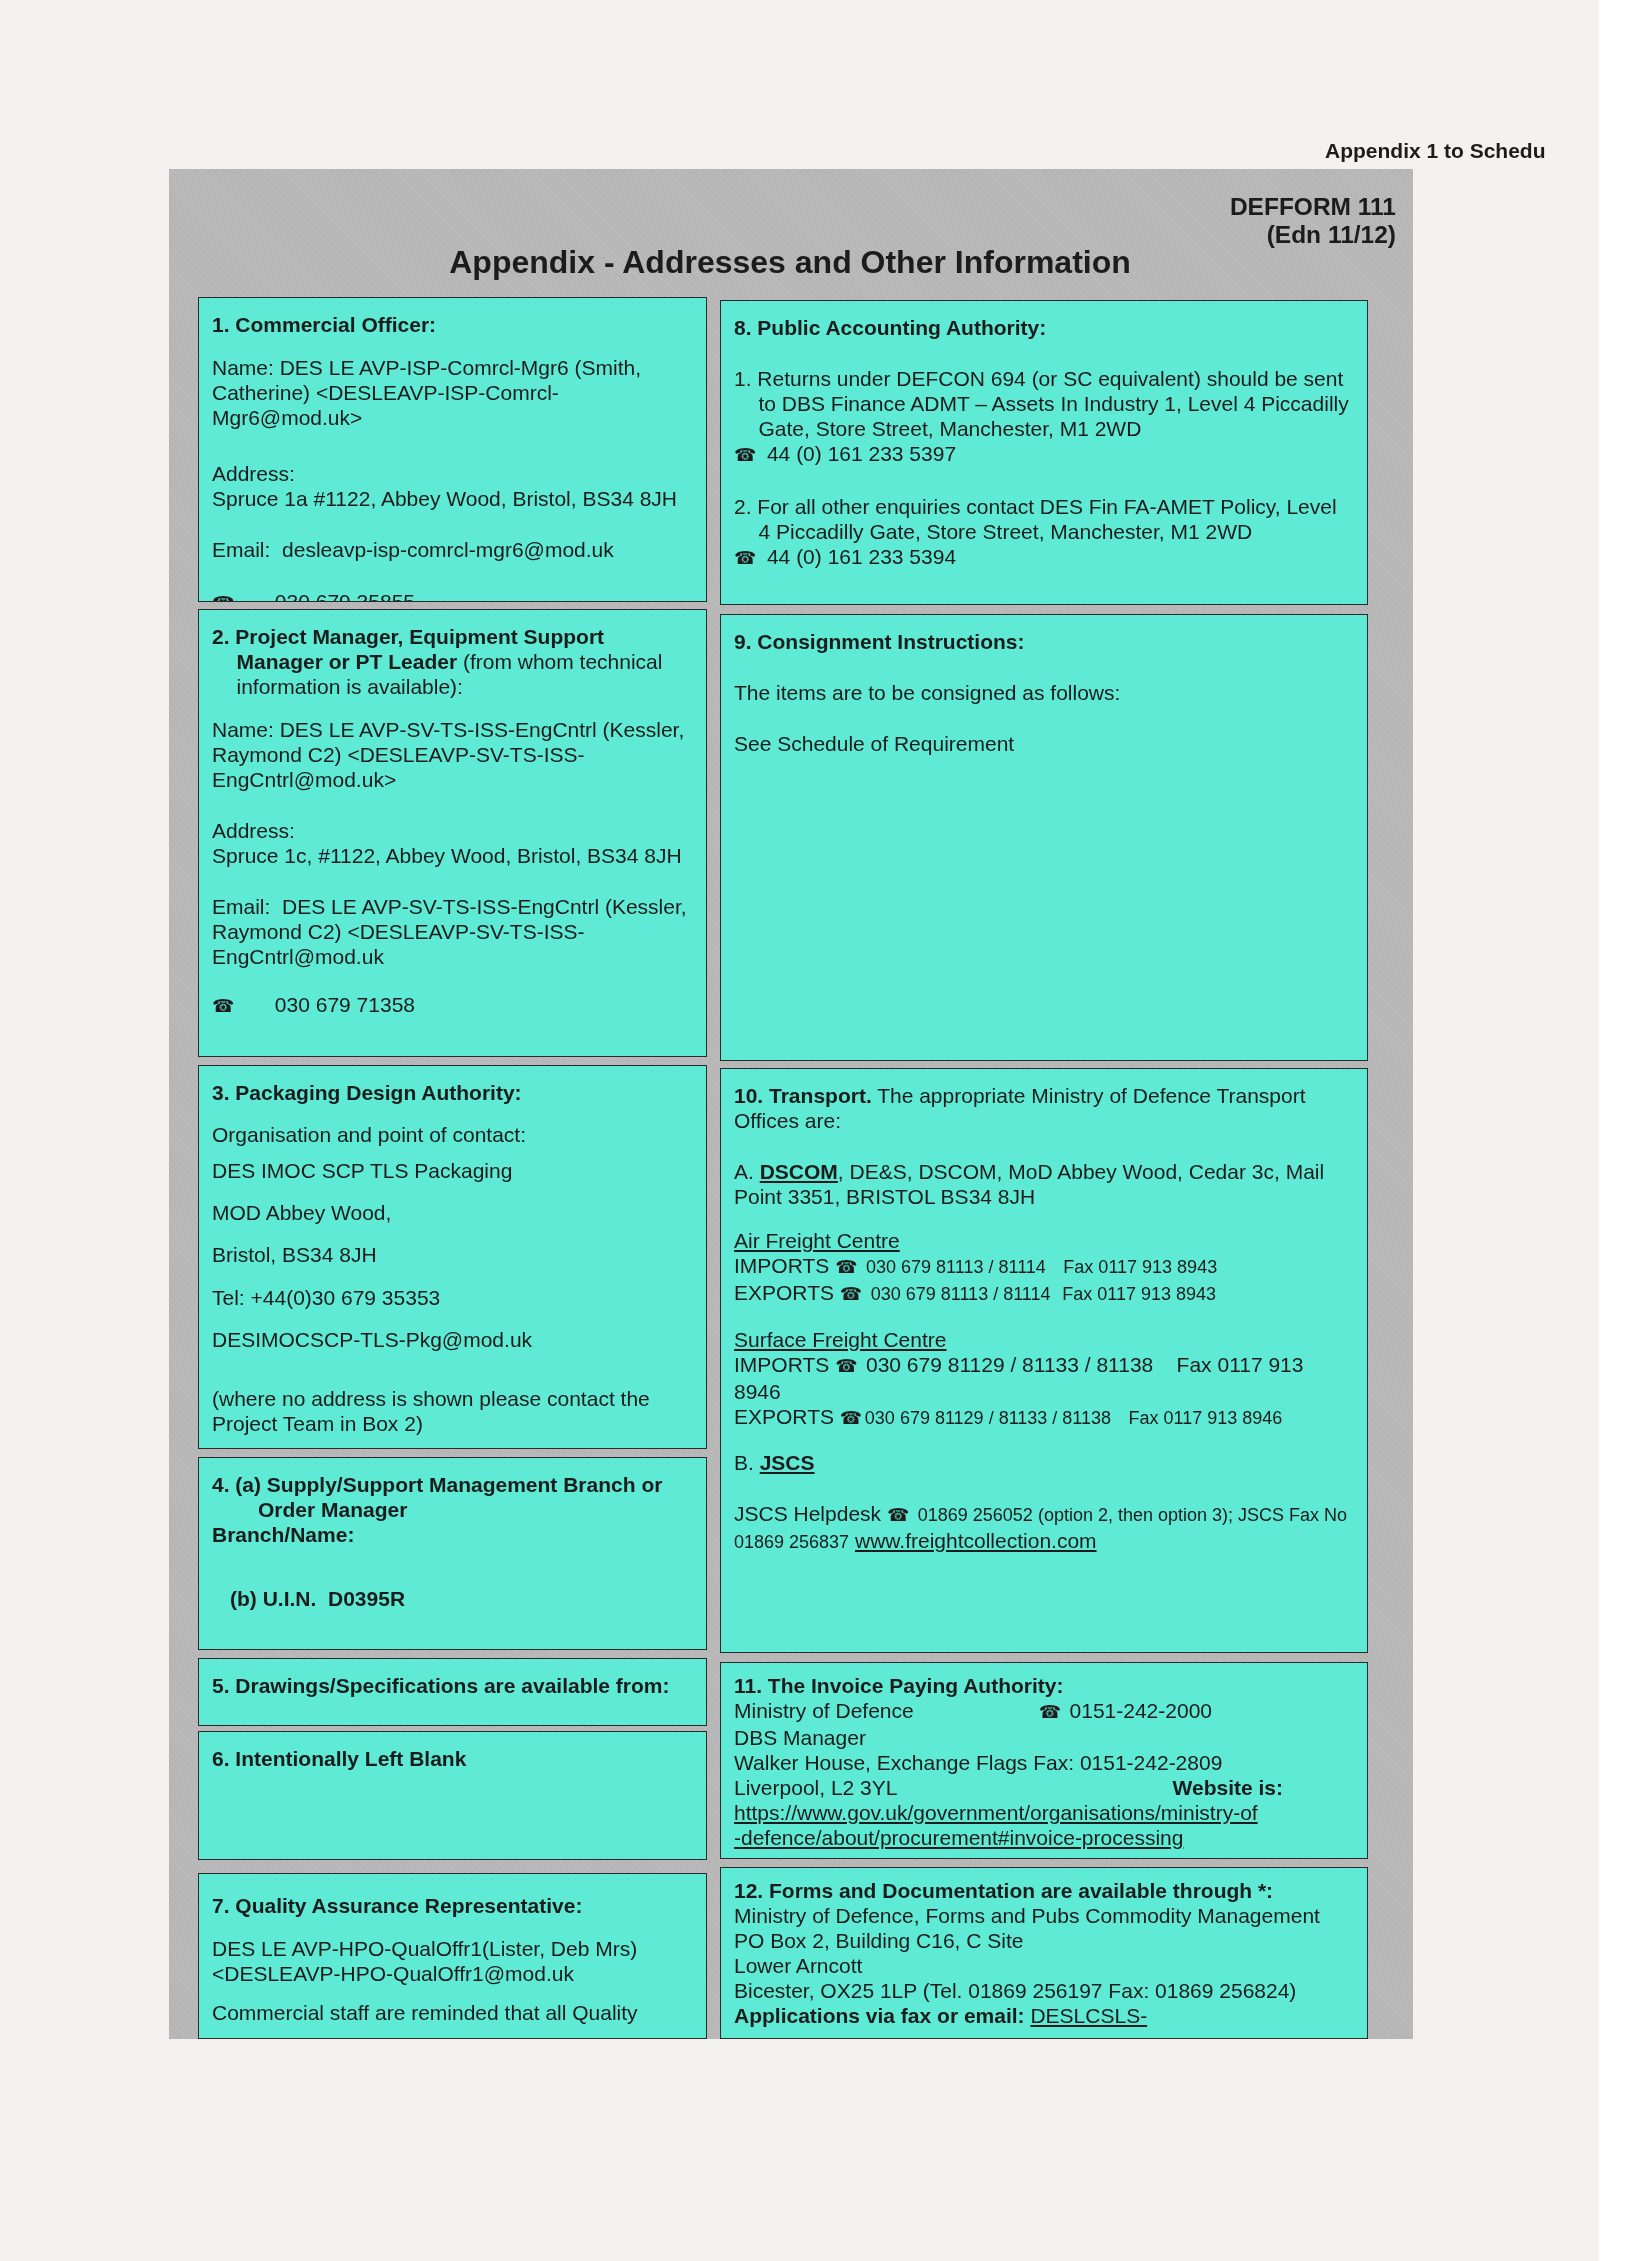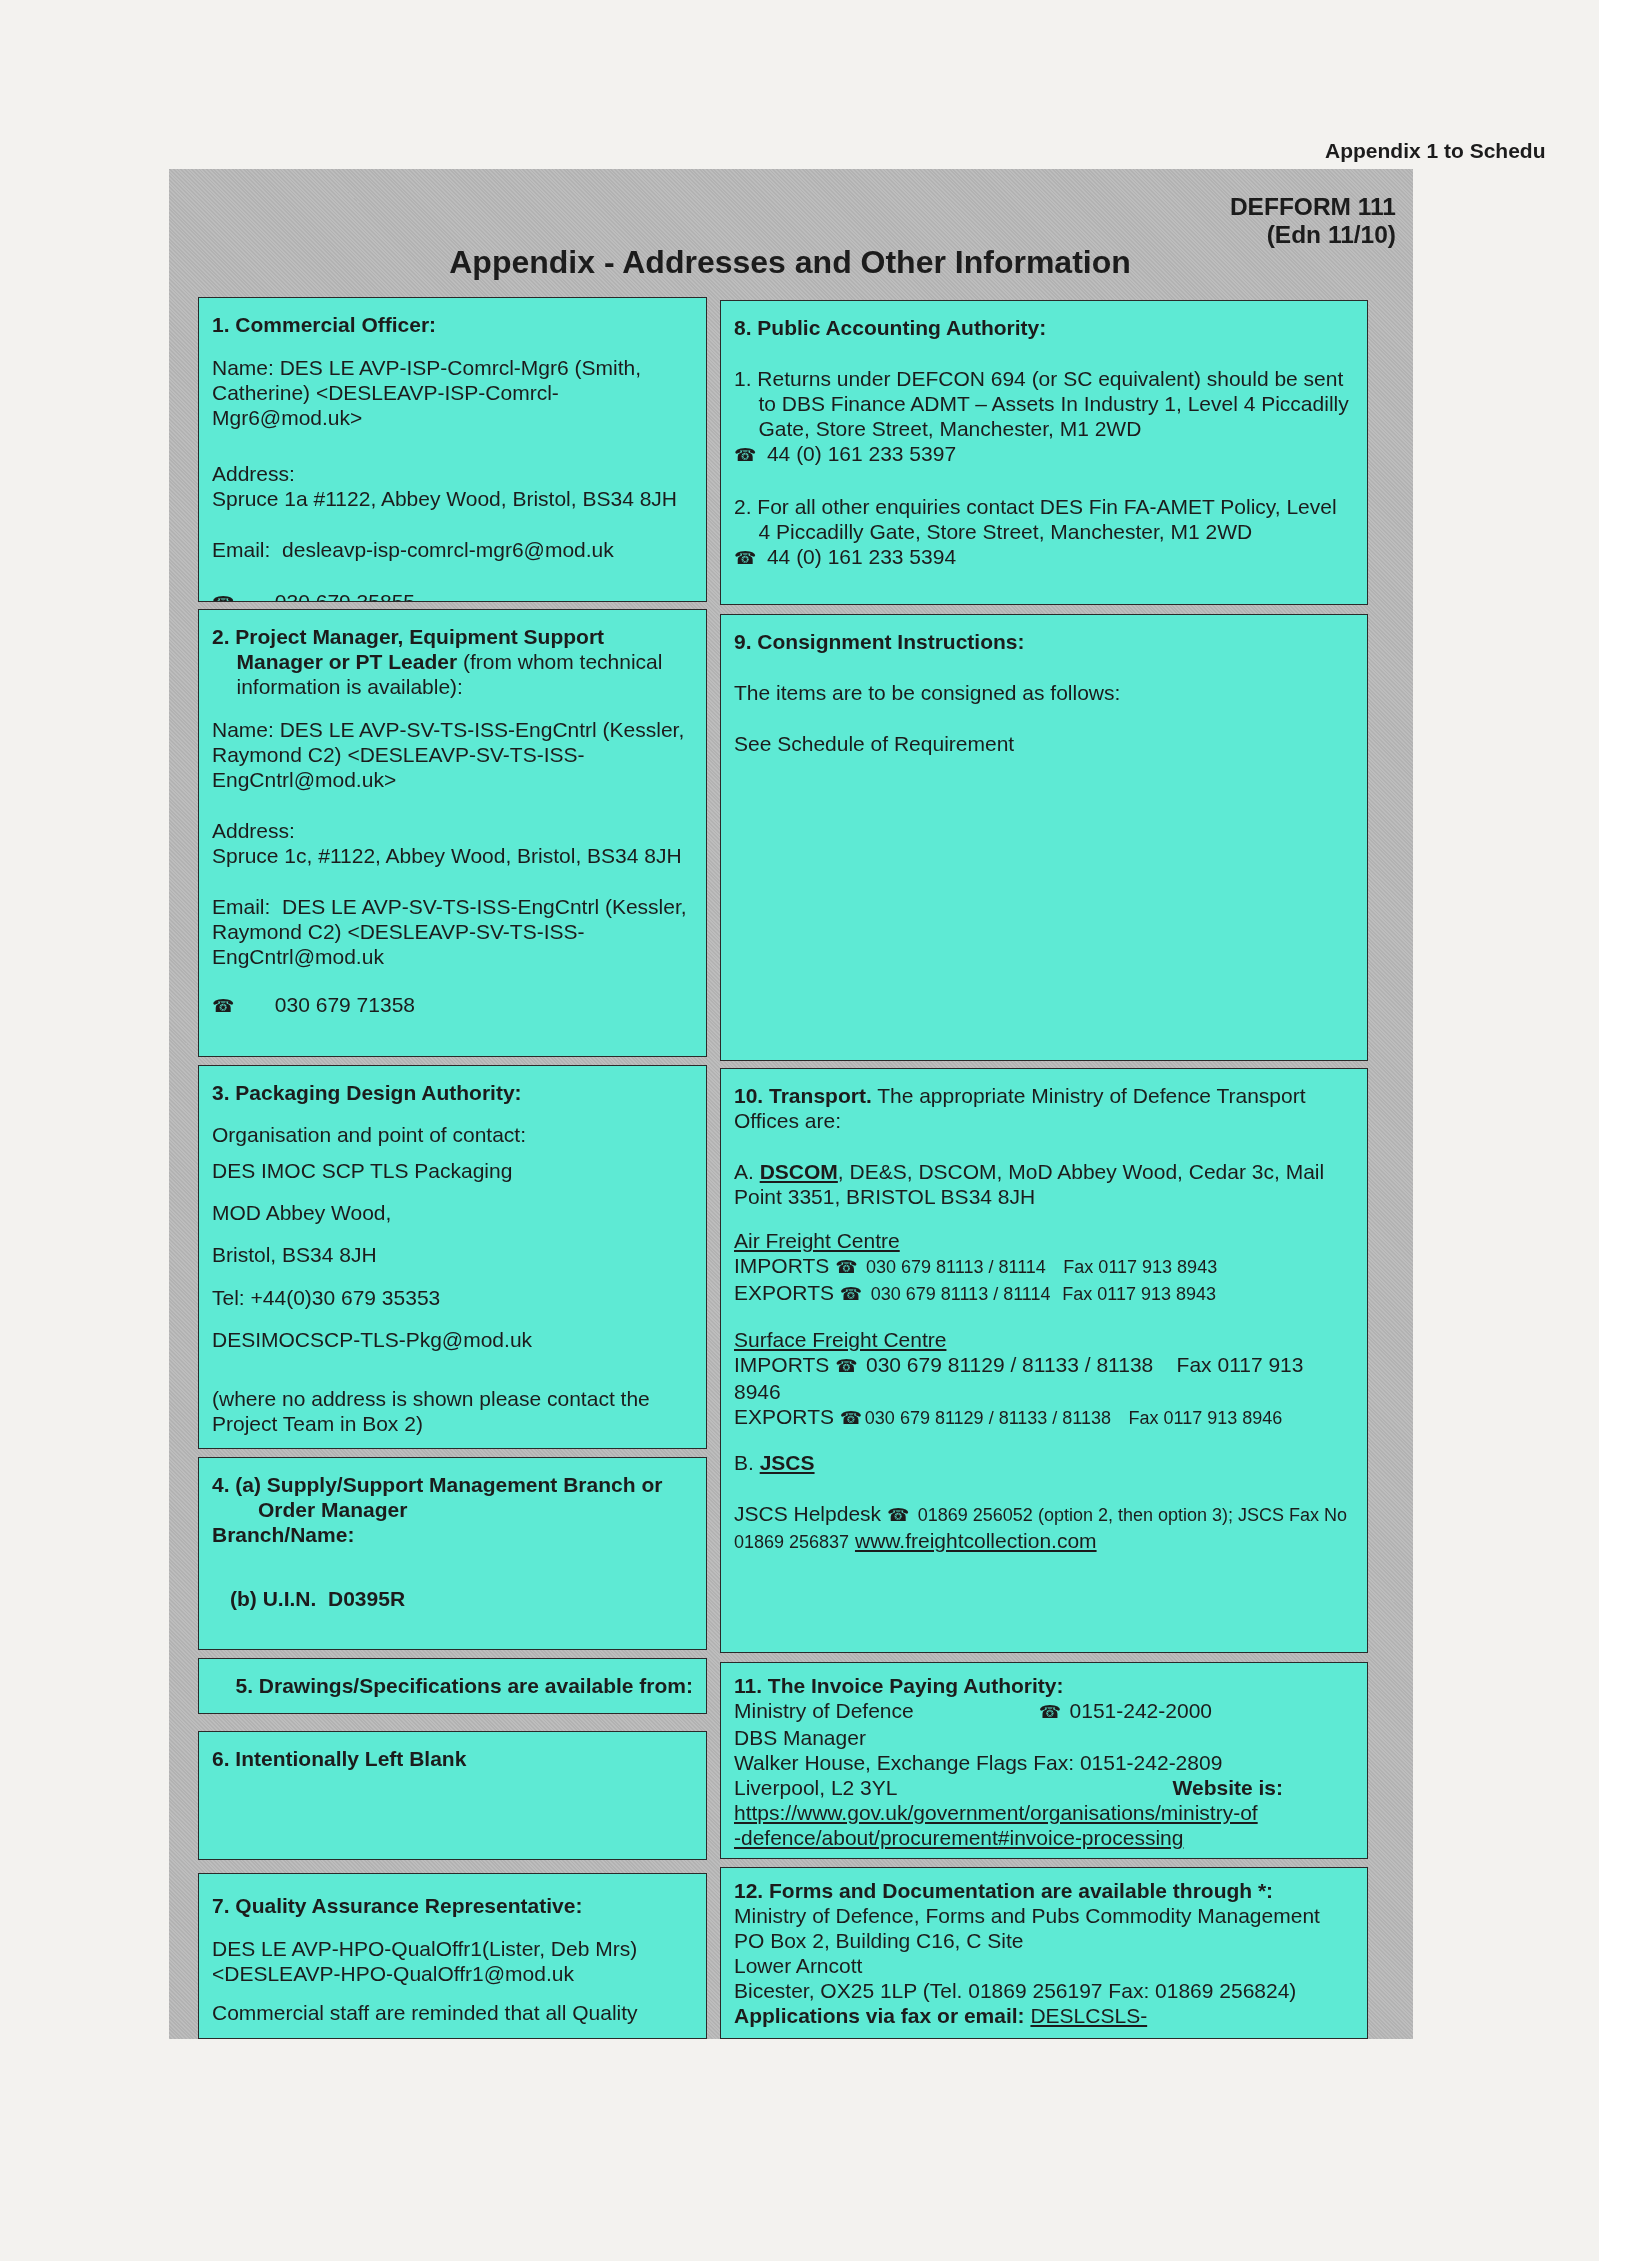--- a/index.html
+++ b/index.html
@@ -52,21 +52,21 @@
   .row2 span:last-child { padding-right: 71px; }
 </style>
 </head>
 <body>
 
 <div class="page-edge"></div>
 <div class="top-ref">Appendix 1 to Schedu</div>
 <div class="frame"></div>
 <div class="form-id">
   <div>DEFFORM 111</div>
-  <div>(Edn 11/10)</div>
+  <div>(Edn 11/12)</div>
 </div>
 <div class="title">Appendix - Addresses and Other Information</div>
 
 <div class="box col-l" style="top:297px;height:305px;">
   <div class="h">1. Commercial Officer:</div>
   <div class="p">Name: DES LE AVP-ISP-Comrcl-Mgr6 (Smith, Catherine) &lt;DESLEAVP-ISP-Comrcl-Mgr6@mod.uk&gt;</div>
   <div class="p" style="margin-top:31px">Address:</div>
   <div>Spruce 1a #1122, Abbey Wood, Bristol, BS34 8JH</div>
   <div class="p" style="margin-top:26px">
     <span>Email:</span>&nbsp;
@@ -107,21 +107,21 @@
 <div class="box col-l" style="top:1457px;height:193px;">
   <div class="h">4. (a) Supply/Support Management Branch or</div>
   <div class="h" style="padding-left:46px">Order Manager</div>
   <div class="h">Branch/Name:</div>
   <div class="h p" style="margin-top:39px;padding-left:18px">
     <span>(b) U.I.N.</span>&nbsp;
     <span>D0395R</span>
   </div>
 </div>
 
-<div class="box col-l" style="top:1658px;height:56px;text-align:right;">
+<div class="box col-l" style="top:1658px;height:68px;">
   <div class="h">5. Drawings/Specifications are available from:</div>
 </div>
 
 <div class="box col-l" style="top:1731px;height:129px;">
   <div class="h">6. Intentionally Left Blank</div>
 </div>
 
 <div class="box col-l" style="top:1873px;height:166px;padding-top:19.3px;">
   <div class="h">7. Quality Assurance Representative:</div>
   <div class="p">DES LE AVP-HPO-QualOffr1(Lister, Deb Mrs) &lt;DESLEAVP-HPO-QualOffr1@mod.uk</div>

